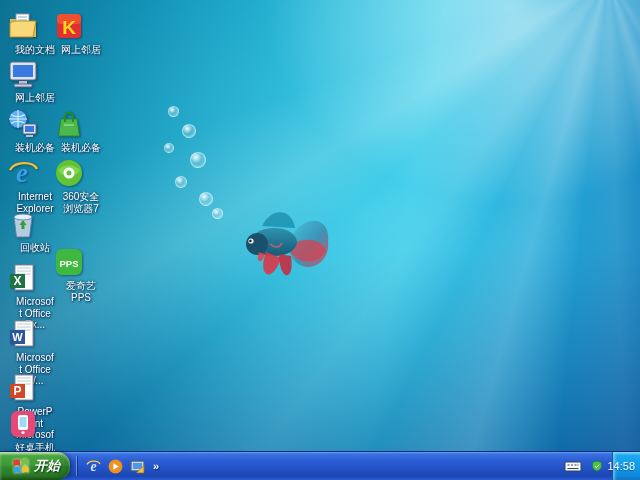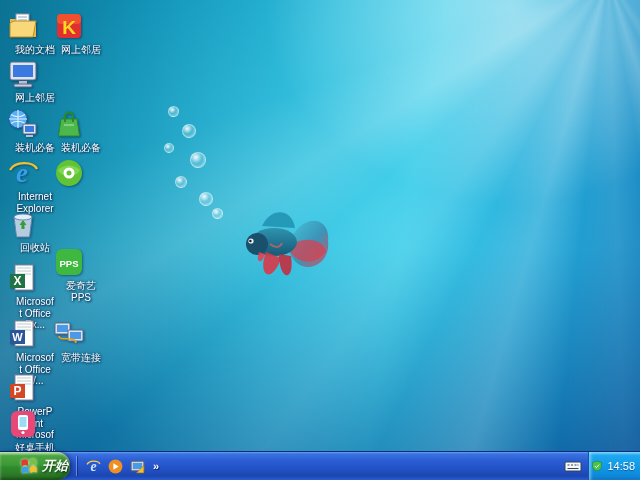--- a/index.html
+++ b/index.html
@@ -48,35 +48,35 @@
   
   .taskbar{
     position:absolute;left:0;bottom:0;width:640px;height:29px;z-index:10;
     background:linear-gradient(to bottom,#6aa0f4 0%,#3a72e0 7%,#2a5cd4 32%,#2251c4 62%,#1c46b0 86%,#2a5cd8 100%);
     border-top:1px solid #0a2a80;box-sizing:border-box;
   }
   .start{
     position:absolute;left:0;top:0;height:28px;width:70px;
     border-radius:0 13px 13px 0;
     background:linear-gradient(to bottom,#9ed88a 0%,#4aa73e 12%,#3d9a38 45%,#2f8a2c 55%,#2f7e2b 88%,#1e5c1c 100%);
-    display:flex;align-items:center;gap:4px;padding-left:20px;box-sizing:border-box;
+    display:flex;align-items:center;gap:4px;padding-left:12px;box-sizing:border-box;
     box-shadow:inset 0 2px 3px rgba(255,255,255,.45), inset -4px -3px 7px rgba(0,40,0,.35), 2px 0 4px rgba(0,0,20,.35);
     cursor:pointer;
   }
   .flag svg{width:18px;height:18px;display:block;filter:drop-shadow(0 0 1.5px rgba(255,255,255,.8));}
   .start-txt{color:#fff;font-weight:bold;font-style:italic;font-size:13px;text-shadow:1px 1px 2px rgba(0,0,0,.6);}
   .ql{position:absolute;left:76px;top:0;height:28px;display:flex;align-items:center;gap:5px;}
   .ql-sep{width:1px;height:20px;background:rgba(255,255,255,.35);box-shadow:1px 0 0 rgba(0,0,80,.4);margin-right:3px;}
   .qli{width:17px;height:17px;cursor:pointer;}
   .qli svg{width:17px;height:17px;display:block;}
   .chevron{color:#fff;font-size:11px;font-weight:bold;cursor:pointer;text-shadow:1px 1px 1px rgba(0,0,60,.6);padding:0 2px;}
   .lang{position:absolute;right:58px;top:7px;width:18px;height:14px;cursor:pointer;}
   .lang svg{width:18px;height:14px;display:block;}
   .tray{
-    position:absolute;right:0;top:0;height:28px;width:52px;box-sizing:border-box;
+    position:absolute;right:0;top:0;height:28px;width:28px;box-sizing:border-box;
     background:linear-gradient(to bottom,#55c4f8 0%,#1da8f0 12%,#119be8 50%,#0d86d8 88%,#0a6fc0 100%);
     border-left:1px solid #0a5aa8;
     box-shadow:inset 2px 1px 3px rgba(255,255,255,.4);
     display:flex;align-items:center;justify-content:flex-end;gap:4px;padding-right:5px;
   }
   .tray-ic{width:12px;height:12px;cursor:pointer;}
   .tray-ic svg{width:12px;height:12px;display:block;}
   .clock{color:#fff;font-size:11px;cursor:pointer;text-shadow:0 1px 1px rgba(0,0,60,.4);}
 </style>
 </head>
@@ -240,41 +240,30 @@
   </div>
   <div class="di" style="left:37px;top:157px">
     <div class="ic">
         <svg viewBox="0 0 32 32">
           <circle cx="16" cy="16" r="13" fill="#62c434"></circle>
           <path d="M5 13c6-6 16-6 22 0-4 8-18 8-22 0z" fill="#8ae05c" opacity=".7"></path>
           <circle cx="16" cy="16" r="5.5" fill="#fff"></circle>
           <circle cx="16" cy="16" r="2.5" fill="#62c434"></circle>
         </svg>
       </div>
+    <div class="lbl">360安全浏览器7</div>
   </div>
   <div class="di" style="left:37px;top:246px">
     <div class="ic">
         <svg viewBox="0 0 32 32">
           <rect x="3" y="3" width="26" height="26" rx="6" fill="#3eb83e"></rect>
           <text x="16" y="20.5" fill="#fff" font-size="9.5" font-weight="bold" text-anchor="middle" font-family="Liberation Sans,sans-serif">PPS</text>
         </svg>
       </div>
     <div class="lbl">爱奇艺PPS</div>
-  </div>
-  <div class="di" style="left:37px;top:318px">
-    <div class="ic">
-        <svg viewBox="0 0 32 32">
-          <rect x="2" y="5" width="15" height="11" rx="1" fill="#dde4f0" stroke="#5a6a8a"></rect>
-          <rect x="4" y="7" width="11" height="7" fill="#4a9ae8"></rect>
-          <rect x="15" y="12" width="15" height="11" rx="1" fill="#dde4f0" stroke="#5a6a8a"></rect>
-          <rect x="17" y="14" width="11" height="7" fill="#4a9ae8"></rect>
-          <path d="M6 18c0 6 16-1 17 7" stroke="#e8a020" stroke-width="1.6" fill="none"></path>
-        </svg>
-      </div>
-    <div class="lbl">宽带连接</div>
   </div>
 </div>
 
 <div class="taskbar">
   <div class="start">
     <span class="flag">
         <svg viewBox="0 0 22 22">
           <g transform="rotate(-4 11 11)">
             <path d="M2 4c3-2 6-2 8 0v7c-2-2-5-2-8 0z" fill="#e23c2e"></path>
             <path d="M12 4c3-2 6-2 8 0v7c-2-2-5-2-8 0z" fill="#7ac143"></path>

